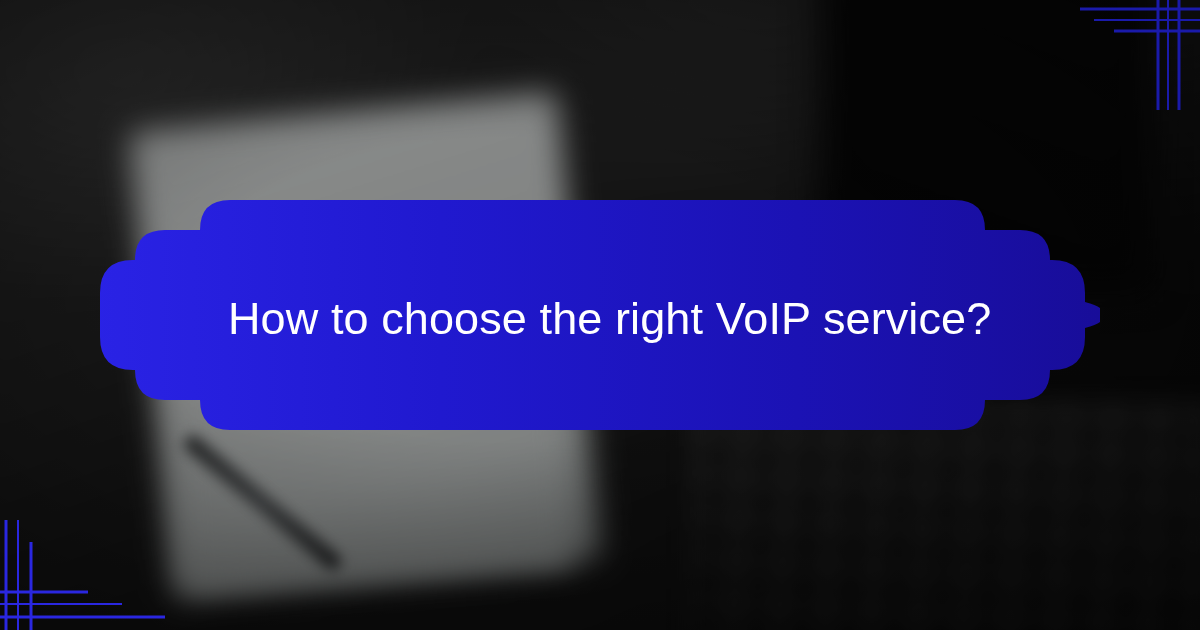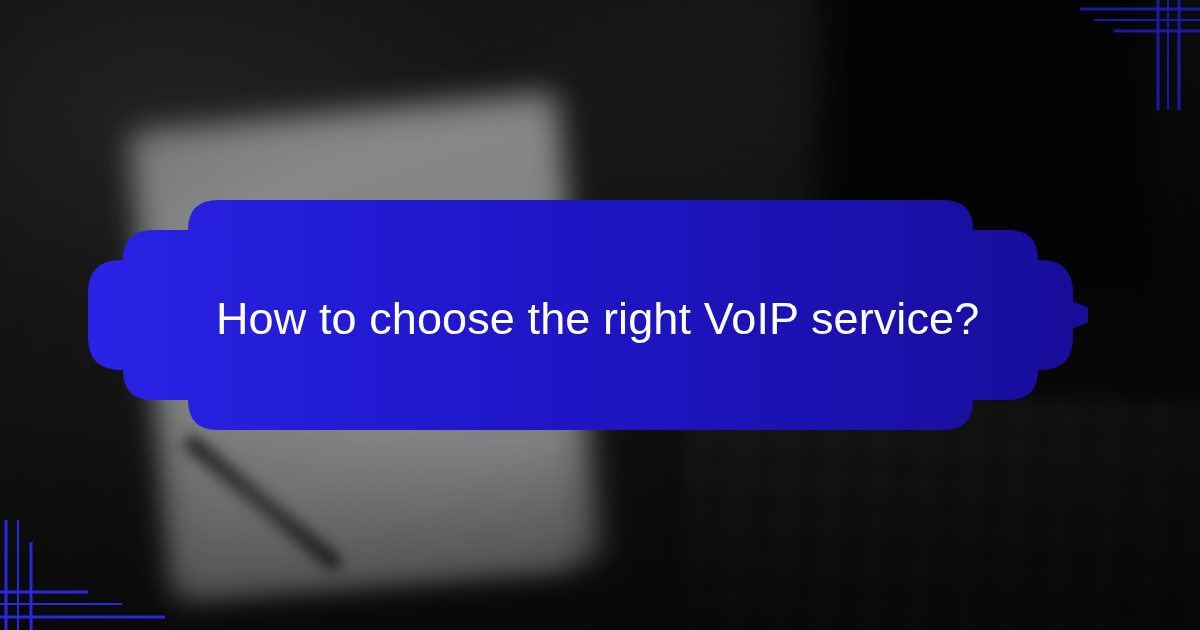--- a/index.html
+++ b/index.html
@@ -107,21 +107,21 @@
 
   
   .corner { position: absolute; }
 
   .corner-tr { top: 0; right: 0; width: 120px; height: 110px; }
   .corner-bl { left: 0; bottom: 0; width: 200px; height: 110px; }
 
   
   .banner-wrap {
     position: absolute;
-    left: 88px;
+    left: 100px;
     top: 190px;
     width: 1000px;
     height: 250px;
   }
   .banner-svg { display: block; width: 1000px; height: 250px; }
 
   .banner-title {
     position: absolute;
     left: 128px;
     top: 103px;

